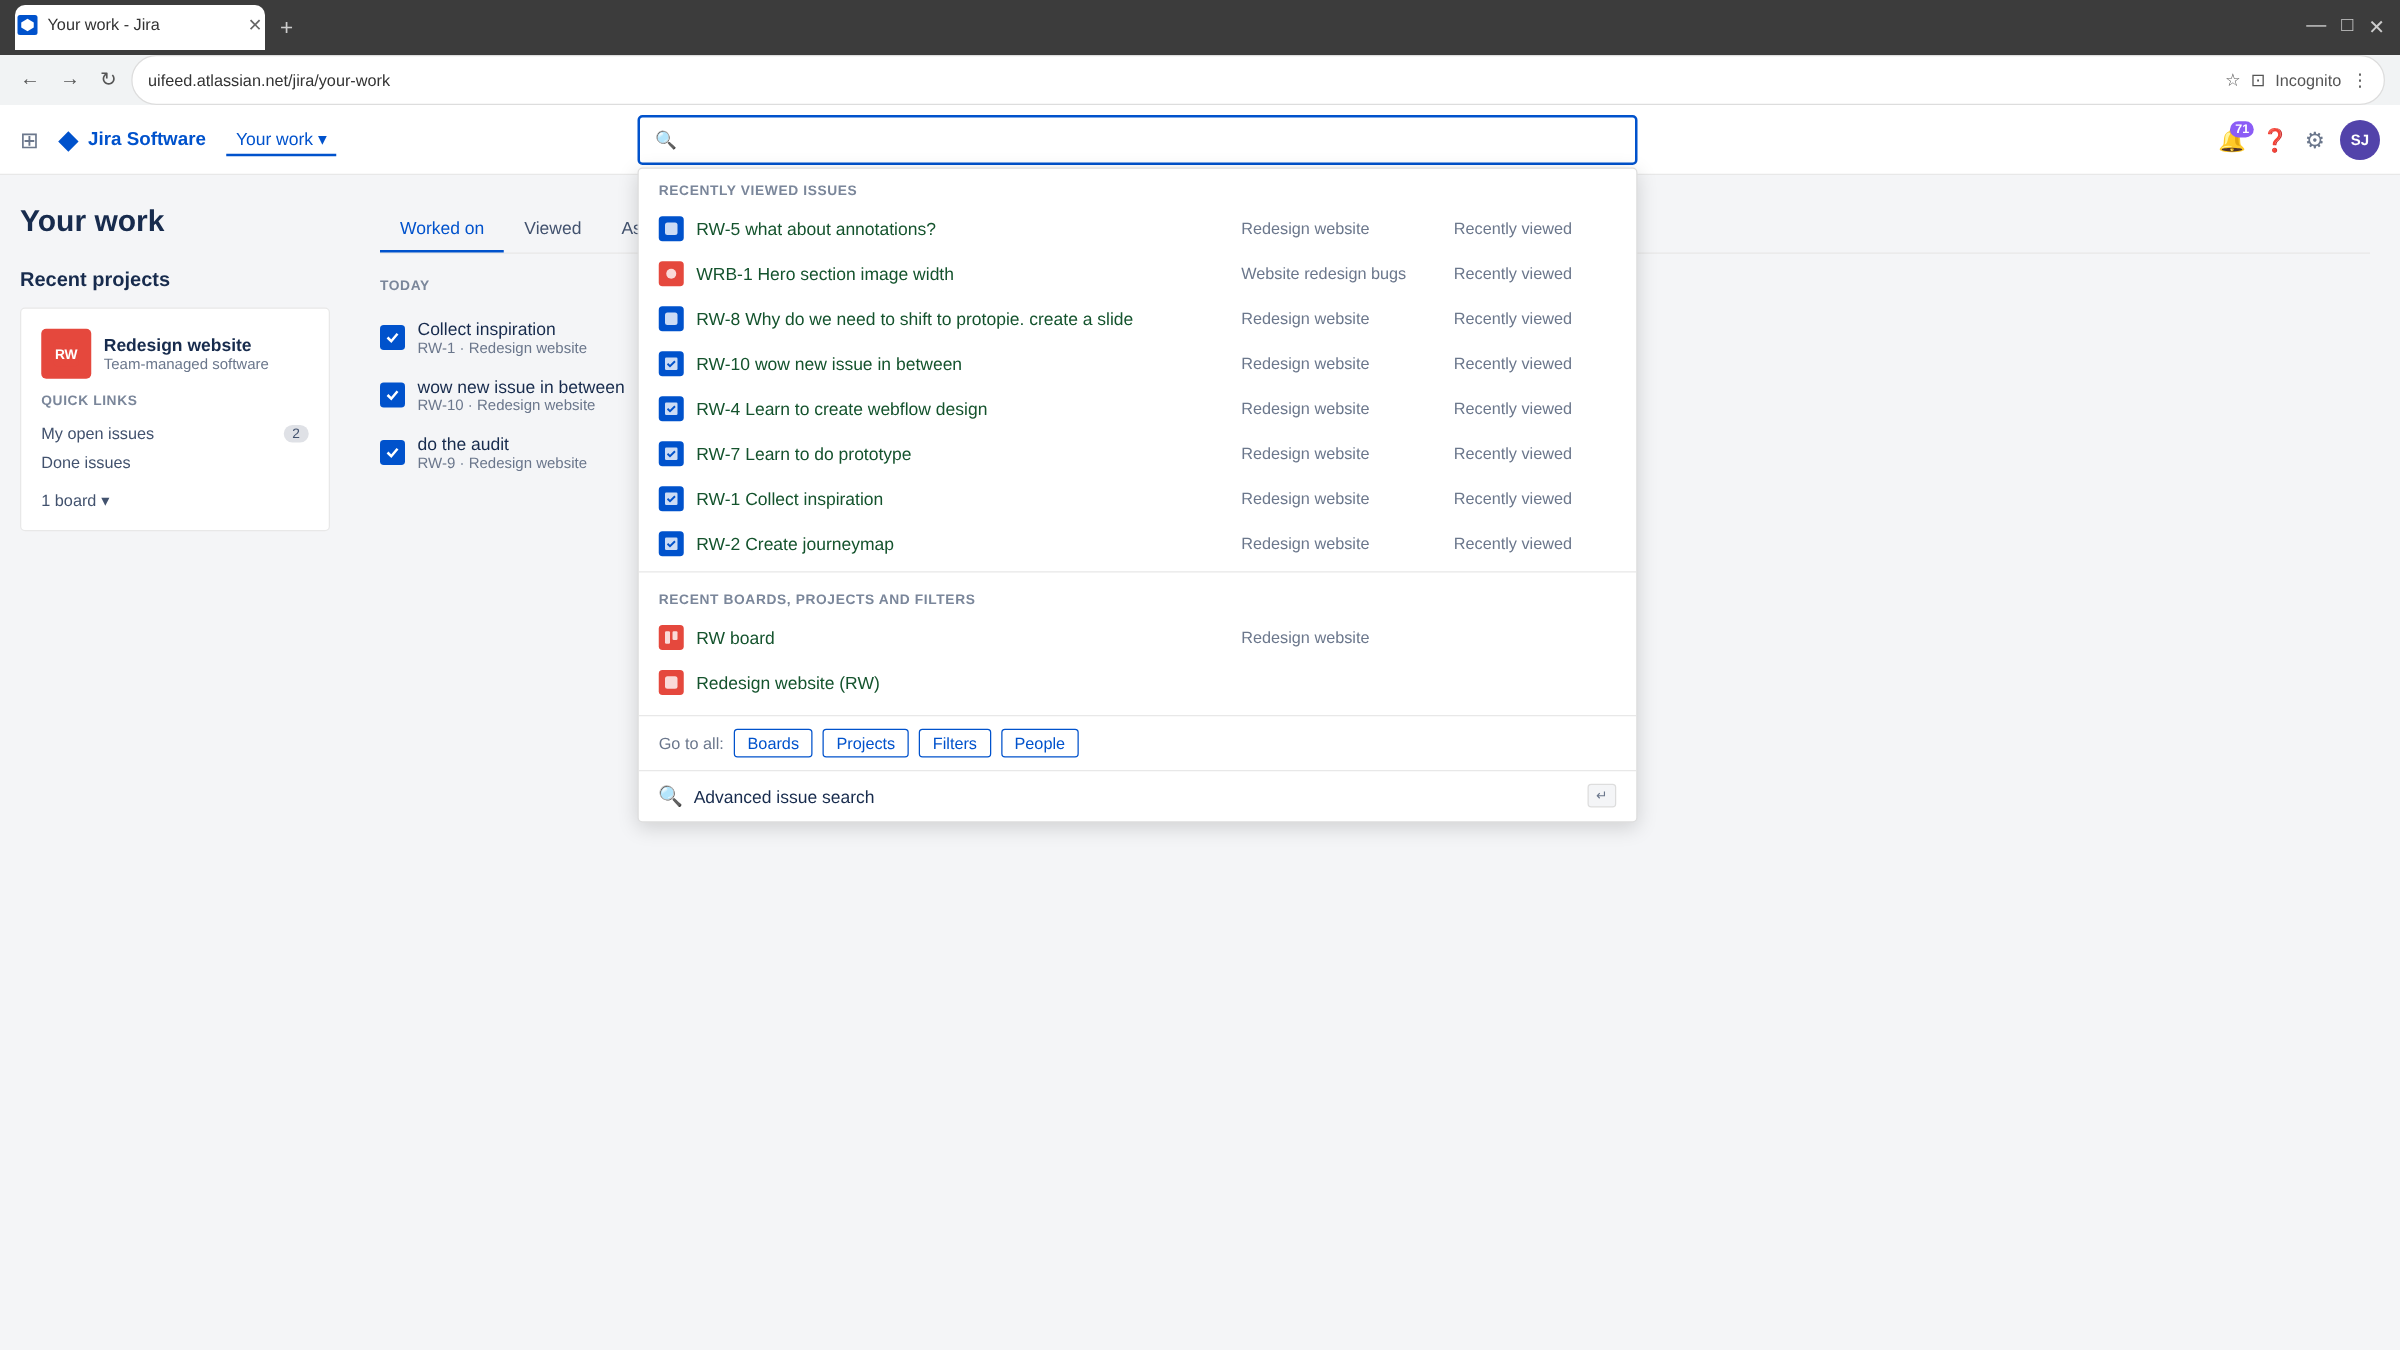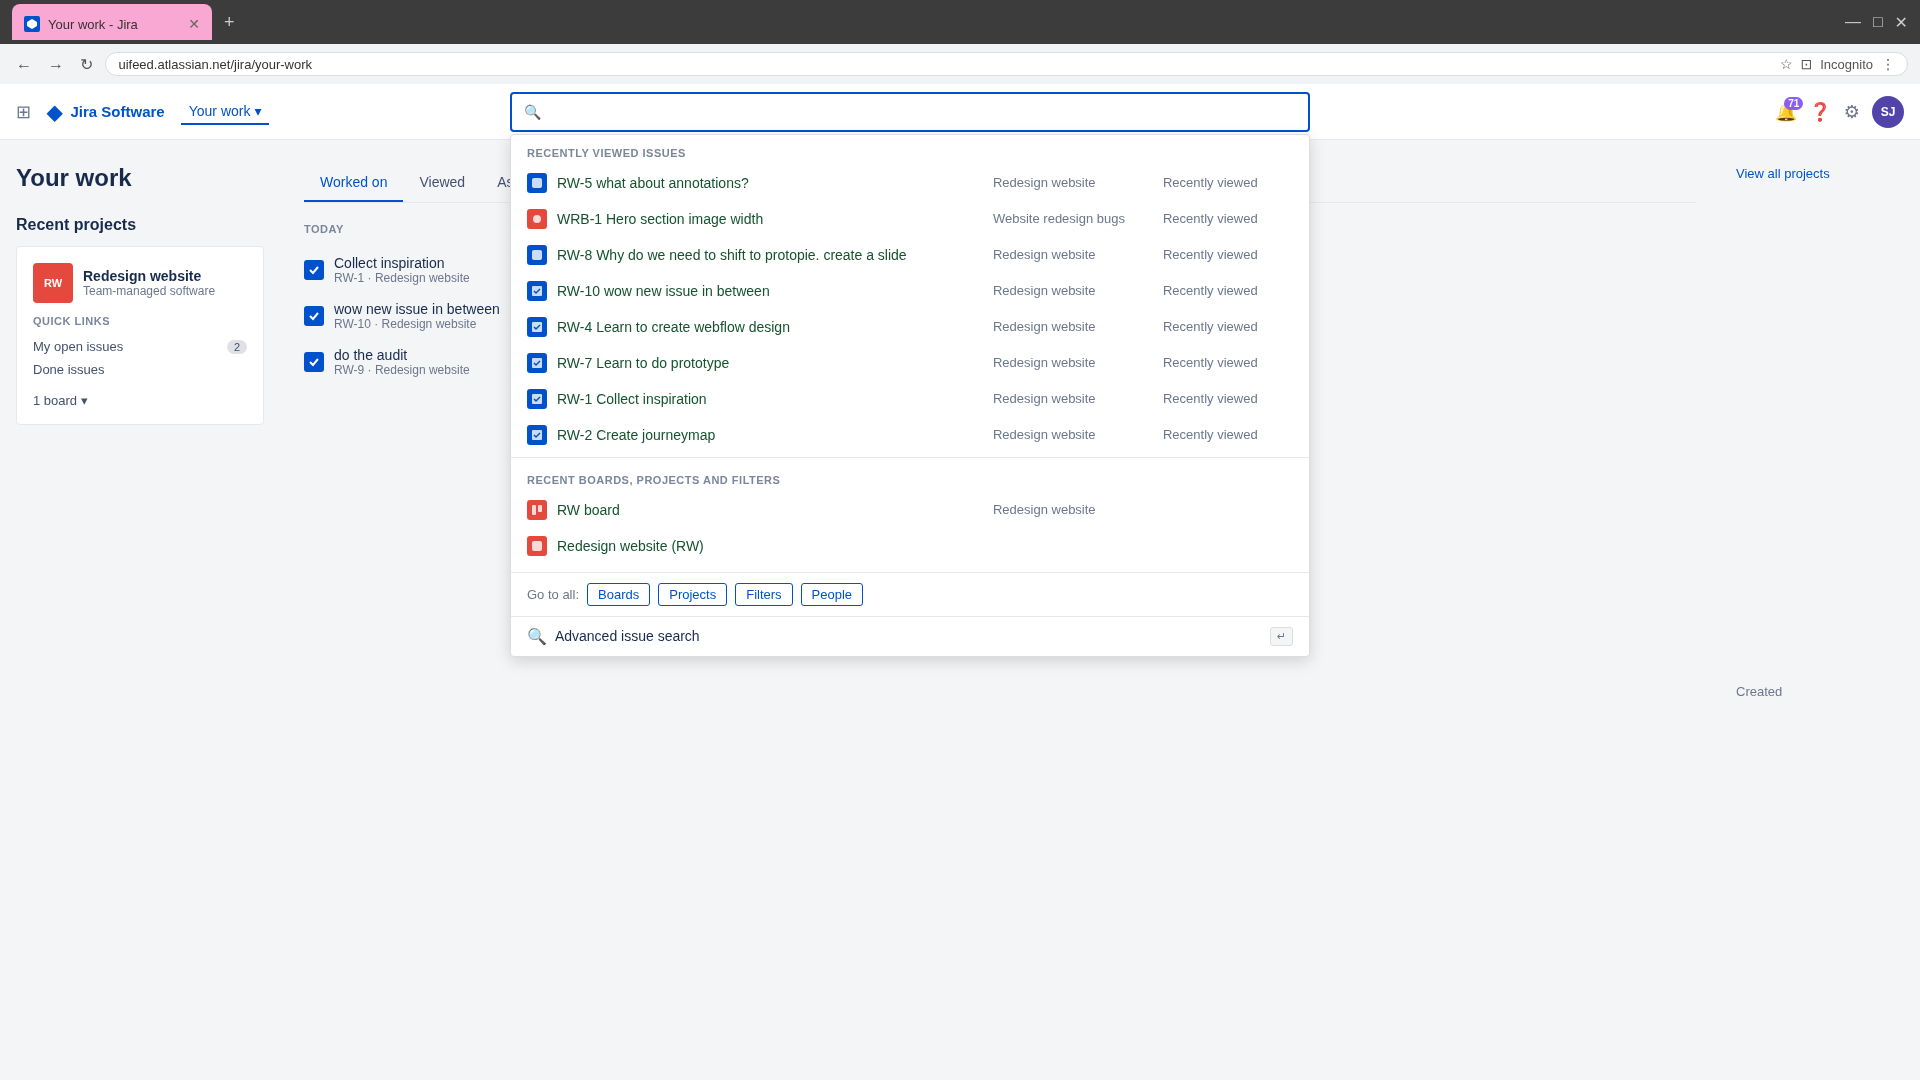--- a/index.html
+++ b/index.html
@@ -8,25 +8,25 @@
     
     .browser-chrome {
       background: #3c3c3c;
       height: 44px;
       display: flex;
       align-items: center;
       padding: 0 12px;
       gap: 8px;
     }
     .browser-tab {
-      background: #f9a8d4;
+      background: #ffffff;
       border-radius: 8px 8px 0 0;
-      padding: 8px 12px;
+      padding: 8px 2px;
       display: flex;
-      align-items: flex-end;
+      align-items: flex-start;
       gap: 8px;
       height: 36px;
       min-width: 200px;
     }
     .browser-tab-favicon {
       width: 16px; height: 16px;
       border-radius: 2px;
     }
     .browser-tab-title { font-size: 13px; color: #333; flex: 1; }
     .browser-tab-close { color: #666; font-size: 14px; cursor: pointer; }
@@ -42,21 +42,21 @@
       align-items: center;
       padding: 0 12px;
       gap: 8px;
     }
     .nav-btn { color: #555; font-size: 16px; cursor: pointer; background: none; border: none; padding: 4px; }
     .address-bar {
       flex: 1;
       background: #fff;
       border: 1px solid #ddd;
       border-radius: 20px;
-      height: 24px;
+      height: 40px;
       display: flex;
       align-items: center;
       padding: 0 12px;
       font-size: 13px;
       color: #333;
     }
     .addr-right { margin-left: auto; display: flex; gap: 8px; align-items: center; color: #555; font-size: 14px; }
 
     
     .app-layout { display: flex; flex-direction: column; height: calc(1080px - 84px); }
@@ -531,21 +531,15 @@
           <div class="work-item-title">do the audit</div>
           <div class="work-item-meta">
             <span>RW-9</span>
             <span> · </span>
             <span>Redesign website</span>
           </div>
         </div>
       </div>
     </div>
 
-    <div class="right-panel">
-      <span class="view-all-link">View all projects</span>
-      <div style="margin-top: 500px;">
-        <span style="font-size:13px;color:#6b778c;">Created</span>
-      </div>
-    </div>
 
   </div>
 </div>
 
 </body></html>

